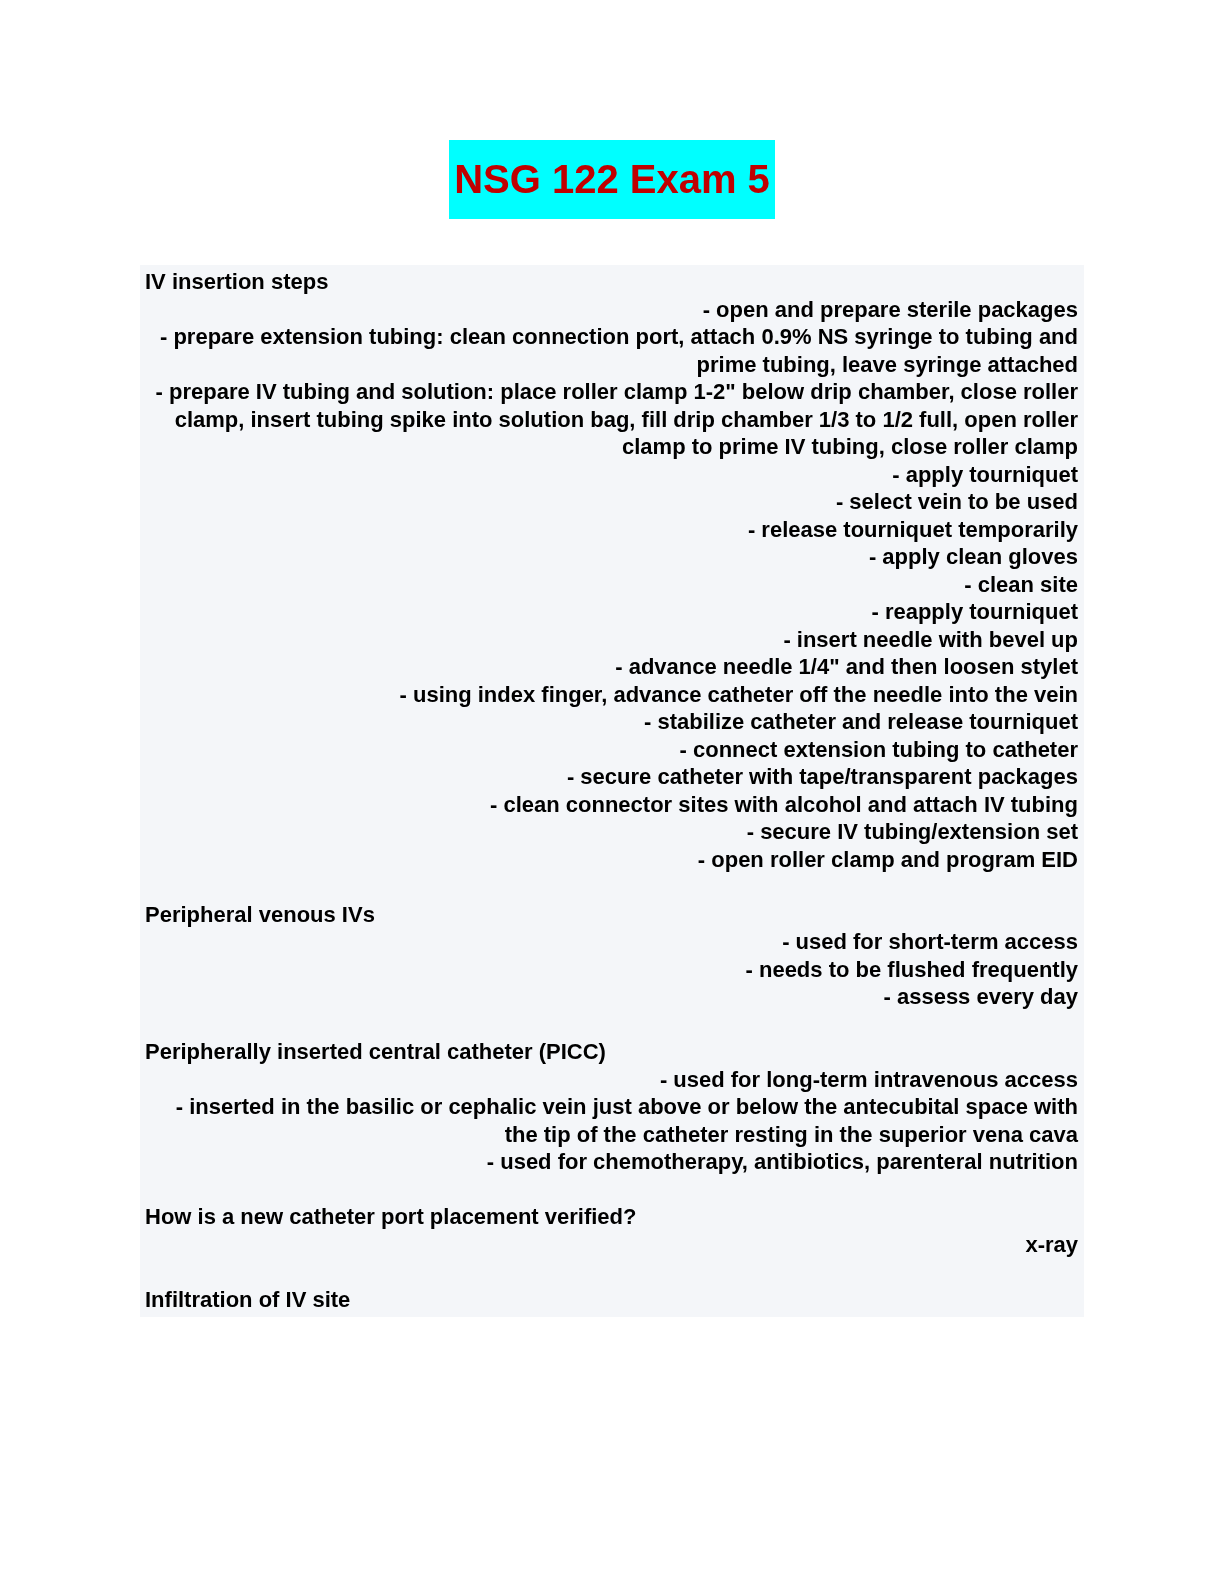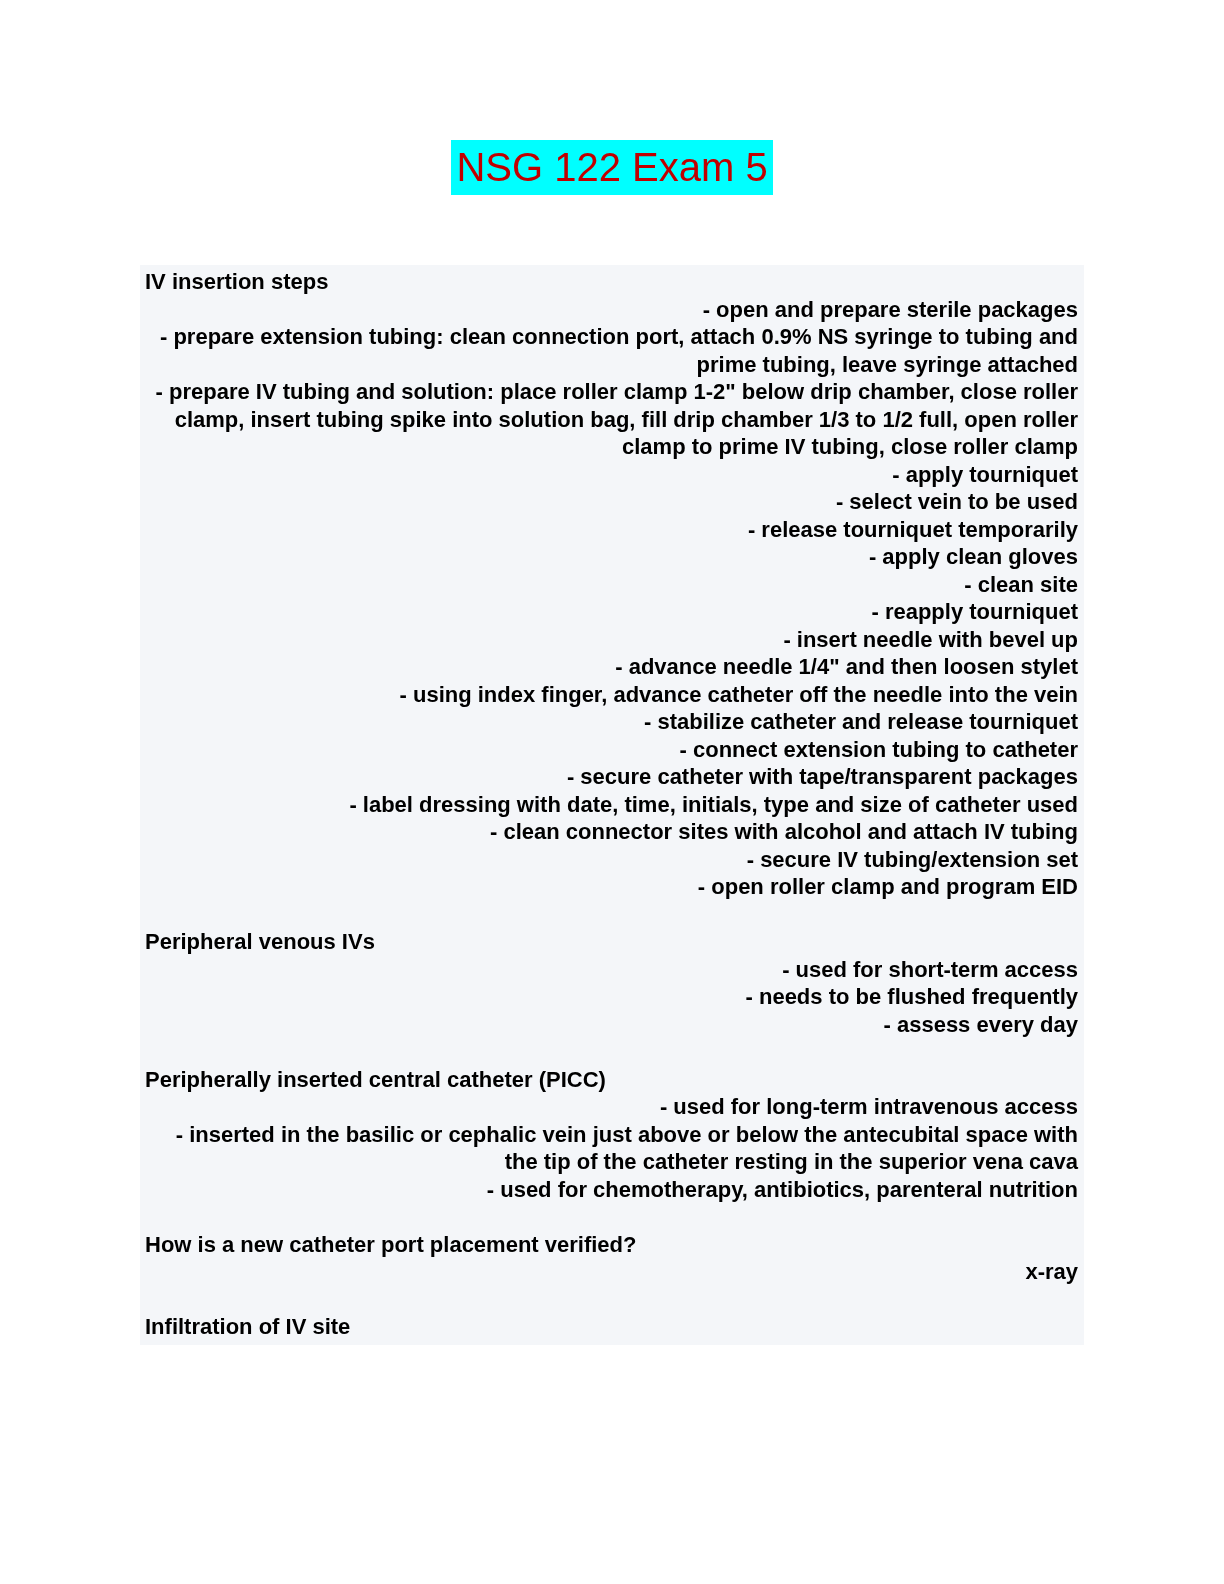--- a/index.html
+++ b/index.html
@@ -23,24 +23,24 @@
     position: absolute;
     top: 140px;
     left: 0;
     width: 100%;
     text-align: center;
   }
   .title-highlight {
     display: inline-block;
     background: #00ffff;
     color: #c00000;
-    font-weight: normal;
+    font-weight: bold;
     font-size: 40px;
     line-height: 47px;
-    padding: 4px 5px;
+    padding: 16px 5px;
     white-space: nowrap;
   }
   .content-box {
     position: absolute;
     left: 140px;
     top: 265px;
     width: 933px;
     background: #f4f6f9;
     padding: 3px 6px 4px 5px;
     color: #000000;
@@ -97,21 +97,20 @@
 
             <div class="note-line">- using index finger, advance catheter off the needle into the vein</div>
 
             <div class="note-line">- stabilize catheter and release tourniquet</div>
 
             <div class="note-line">- connect extension tubing to catheter</div>
 
 
             <div class="note-line">- secure catheter with tape/transparent packages</div>
 
-            <div class="note-line">- label dressing with date, time, initials, type and size of catheter used</div>
 
             <div class="note-line">- clean connector sites with alcohol and attach IV tubing</div>
 
             <div class="note-line">- secure IV tubing/extension set</div>
 
             <div class="note-line">- open roller clamp and program EID</div>
           </div>
       </div>
 
       <div class="section">

